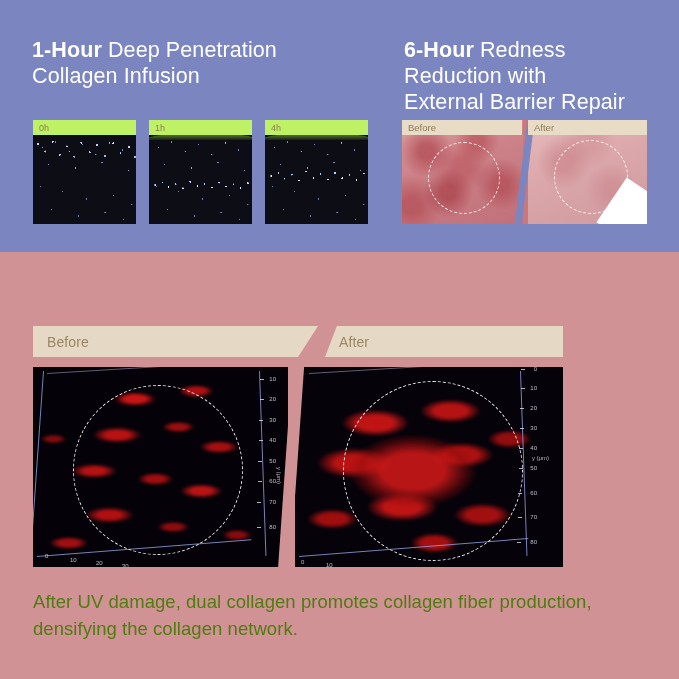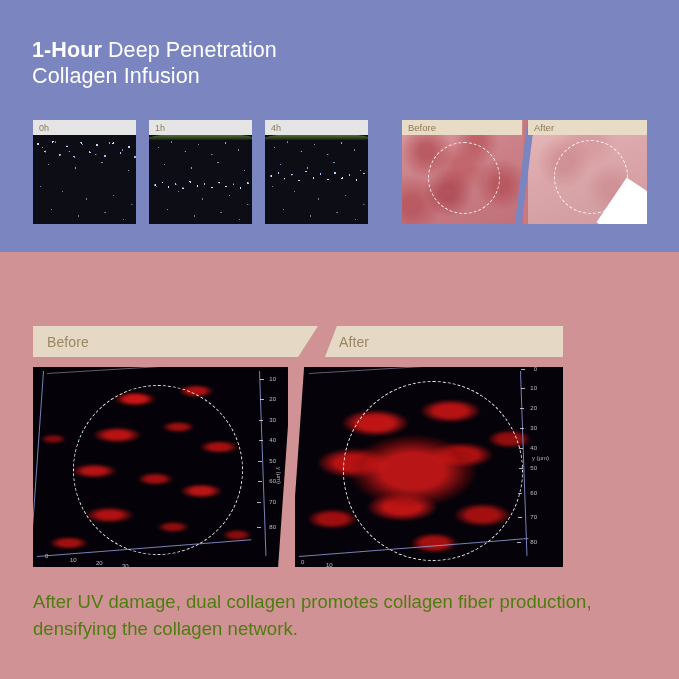--- a/index.html
+++ b/index.html
@@ -54,21 +54,21 @@
   .tl-wrap { position: absolute; left: 33px; top: 120px; width: 335px; height: 104px; }
   .tl-cell {
     position: absolute; top: 0; width: 103px; height: 104px;
     overflow: hidden; background: #0a0a12;
   }
   .tl-cell:nth-child(1) { left: 0; }
   .tl-cell:nth-child(2) { left: 116px; }
   .tl-cell:nth-child(3) { left: 232px; }
   .tl-head {
     position: absolute; left: 0; top: 0; width: 100%; height: 15px;
-    background: #e5e5e5; z-index: 3;
+    background: #bef264; z-index: 3;
     display: flex; align-items: center;
   }
   .tl-head span { padding-left: 6px; font-size: 9px; color: #8d7a58; }
   .tl-img {
     position: absolute; left: 0; top: 15px; width: 100%; height: 89px;
     background: #0d0d16;
   }
   .epidermis {
     position: absolute; left: -4%; top: -2px; width: 110%; height: 7px;
     background: linear-gradient(180deg, #6f8b4a 0%, #3e5428 60%, #16200f 100%);
@@ -291,20 +291,23 @@
 </head>
 <body>
 
 <div id="root">
 
   <div class="panel-top">
 
     <div class="heading h-left"><b>1-Hour</b><span> Deep Penetration
 Collagen Infusion</span></div>
 
+    <div class="heading h-right"><b>6-Hour</b><span> Redness
+Reduction with
+External Barrier Repair</span></div>
 
     <div class="tl-wrap">
 
       <div class="tl-cell">
         <div class="tl-head">
           <span>0h</span>
         </div>
         <div class="tl-img">
           <div class="dense-top"></div>
           <div class="speckle"></div>

